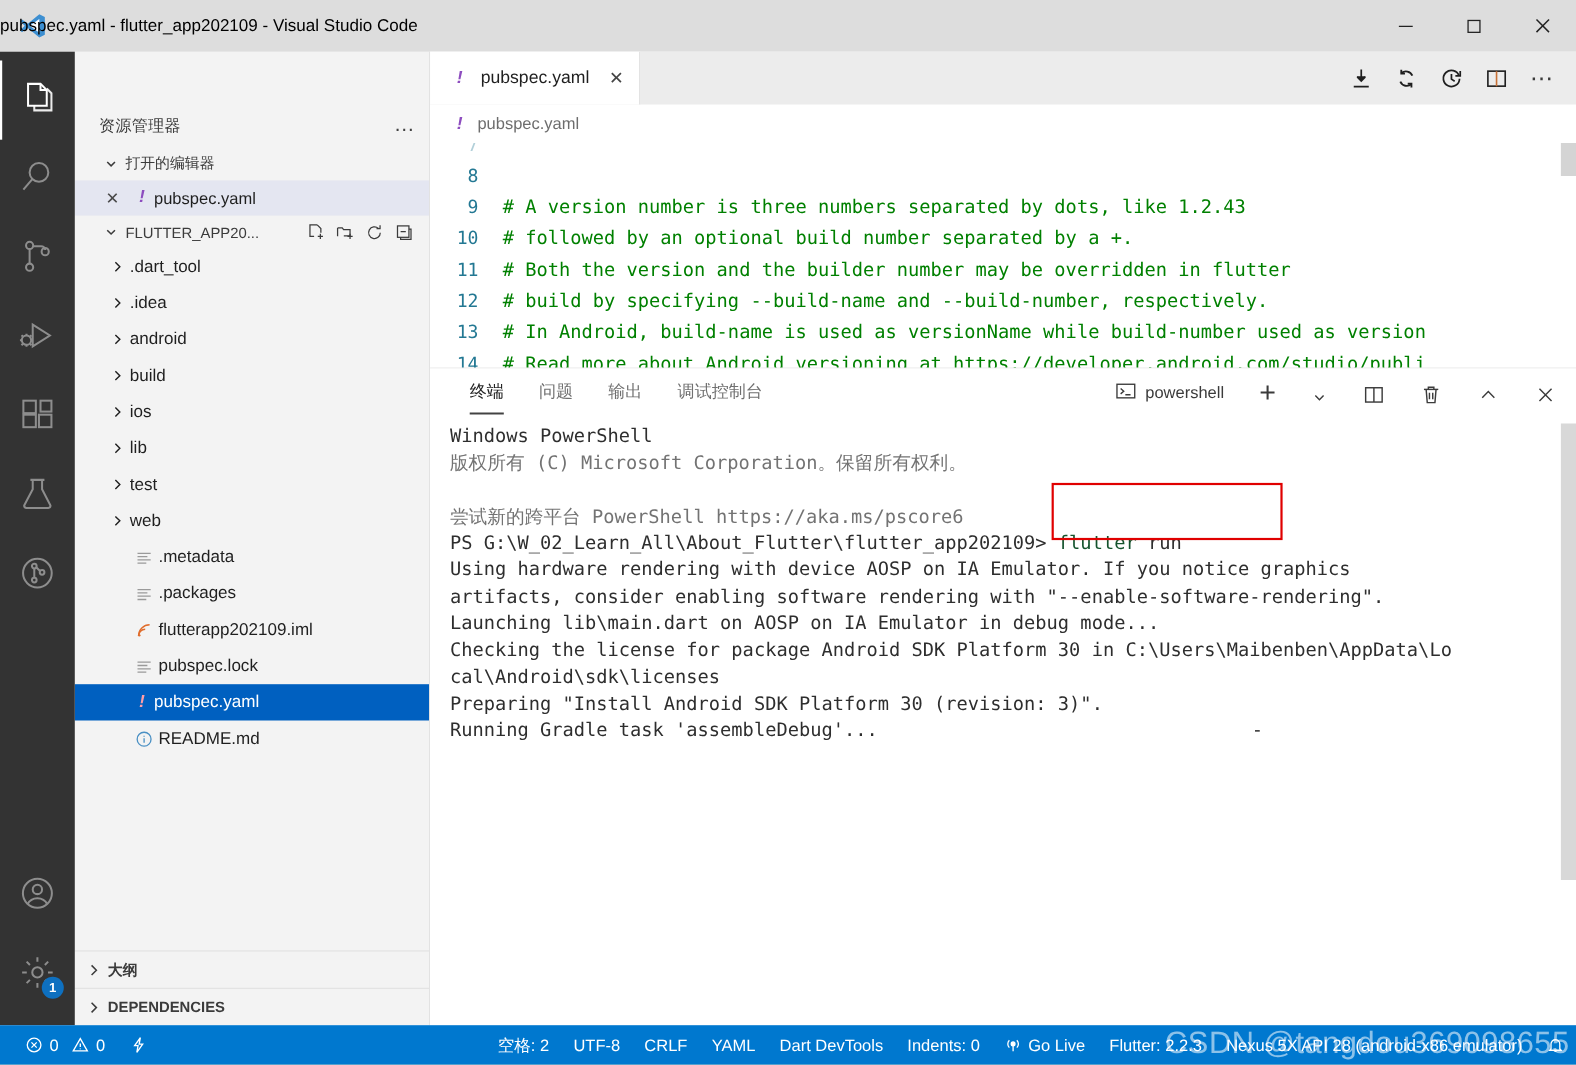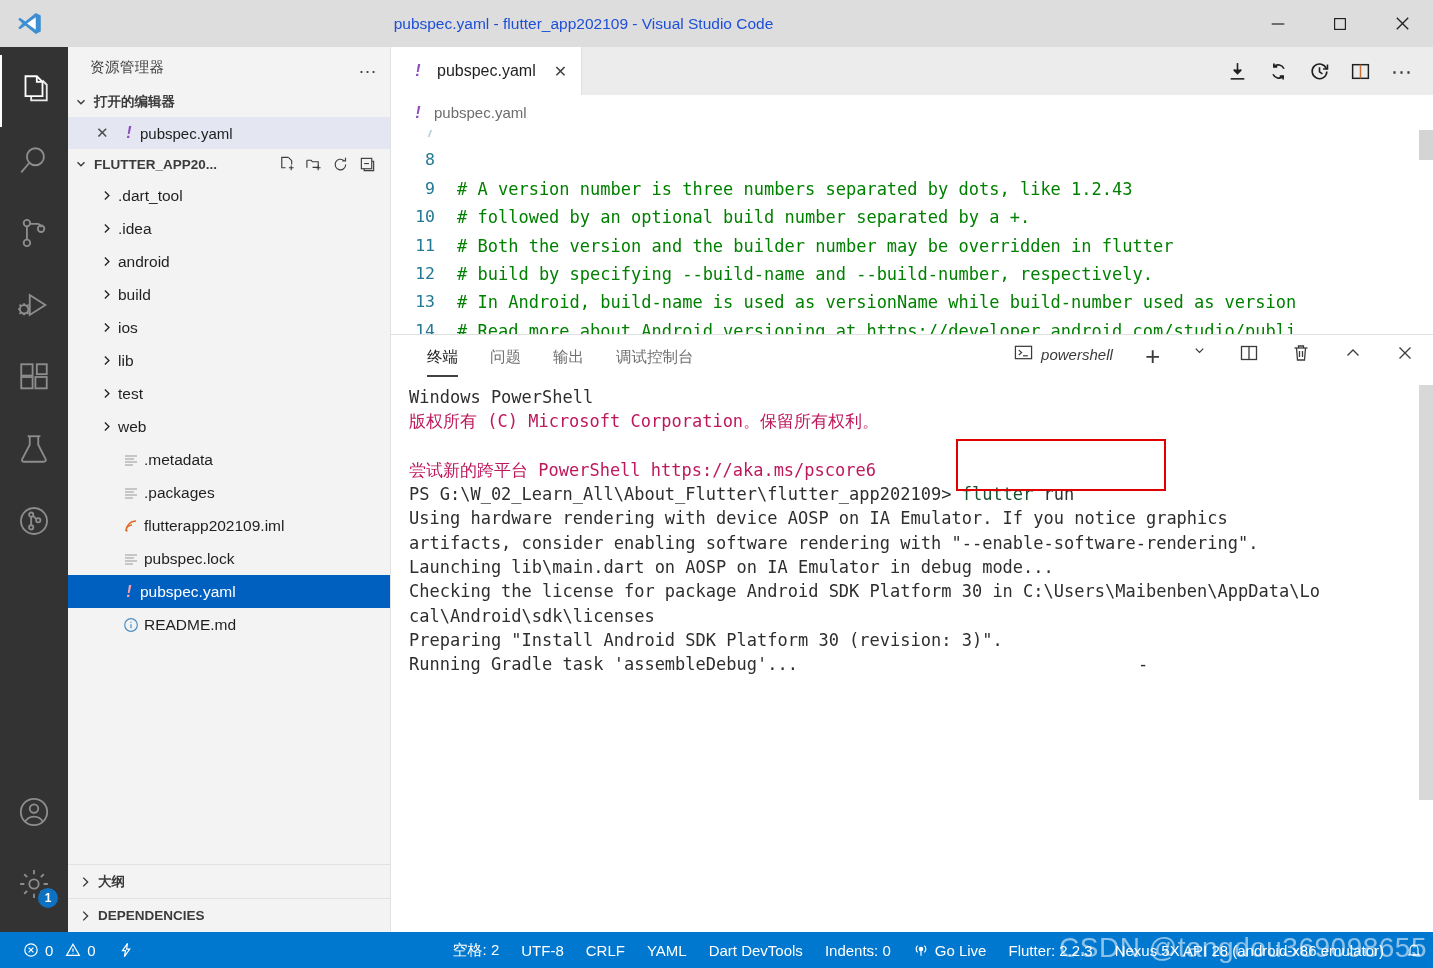--- a/index.html
+++ b/index.html
@@ -55,27 +55,26 @@
     font-size: 16.5px;
     color: #1f1f1f;
     padding: 0 14px;
     line-height: 47px;
     white-space: nowrap;
     cursor: default;
   }
   .title-center {
     position: absolute;
     left: 0; right: 0;
-    text-align: center;
+    text-align: left;
     font-size: 15.5px;
-    color: #1d4ed8;
+    color: #000000;
     pointer-events: none;
     line-height: 47px;
     padding-right: 300px;
-    margin-left: 34px;
   }
   .win-controls {
     margin-left: auto;
     display: flex; align-items: center; height: 47px;
     z-index: 2;
   }
   .win-btn {
     width: 62px; height: 47px;
     display: flex; align-items: center; justify-content: center;
     font-size: 18px; color: #222;
@@ -128,29 +127,30 @@
     flex: 0 0 323px;
     min-height: 0;
   }
   .sidebar-title {
     height: 40px;
     display: flex; align-items: center;
     padding: 0 12px 0 22px;
     font-size: 14.5px;
     color: #3b3b3b;
     letter-spacing: .4px;
+    margin-top: 47px;
   }
   .sidebar-title .dots { margin-left: auto; font-size: 19px; color: #424242; letter-spacing:1px;}
 
   .section-header {
     display: flex; align-items: center;
     height: 30px;
-    padding-left: 4px;
+    padding-left: 24px;
     font-size: 13.5px;
-    font-weight: bold;
+    font-weight: normal;
     color: #3b3b3b;
     cursor: pointer;
     user-select: none;
   }
   .chev {
     width: 18px; height: 18px;
     display: inline-flex; align-items: center; justify-content: center;
     color: #3b3b3b; flex: 0 0 18px;
     margin-right: 4px;
   }
@@ -277,43 +277,43 @@
     font-size: 15.5px; color: #707070;
     padding: 0 16px; height: 42px; line-height: 44px;
     cursor: pointer; position: relative;
   }
   .ptab.active { color: #1f1f1f; }
   .ptab.active::after {
     content: ""; position: absolute; left: 16px; right: 16px; bottom: 0;
     height: 2px; background: #424242;
   }
   .panel-actions {
-    margin-left: auto; display: flex; align-items: flex-start;
-    gap: 32px; padding-right: 18px; color: #3b3b3b; font-style: italic;
+    margin-left: auto; display: flex; align-items: flex-end;
+    gap: 32px; padding-right: 18px; color: #3b3b3b;
   }
   .term-select {
     display: flex; align-items: center; gap: 8px;
     font-size: 15px; color: #3b3b3b; cursor: pointer;
   }
   .term-select svg { width: 19px; height: 19px; }
   .pa-btn { display: flex; align-items: center; color: #3b3b3b; cursor: pointer; }
   .pa-btn svg { width: 20px; height: 20px; display:block; }
   .pa-plus { font-size: 26px; line-height: 1; font-weight: 300; }
   .pa-chev { font-size: 13px; }
 
   .terminal {
     flex: 1 1 auto; position: relative; overflow: hidden;
     background: #ffffff;
     font-family: "DejaVu Sans Mono", monospace;
     font-size: 17px;
     padding: 8px 0 0 18px;
     min-height: 0;
   }
   .tline { height: 24.3px; line-height: 24.3px; white-space: pre; color: #2e2e2e; }
-  .tline.dim { color: #be185d; }
+  .tline.dim { color: #737373; }
   .tok-yellow { color: #14532d; }
   .term-scroll {
     position: absolute; right: 0; top: 0; width: 14px; height: 100%;
     background: transparent;
   }
   .term-thumb {
     position: absolute; right: 0; top: 8px; width: 14px; height: 415px;
     background: rgba(100,100,100,.25);
   }
   .redbox {

